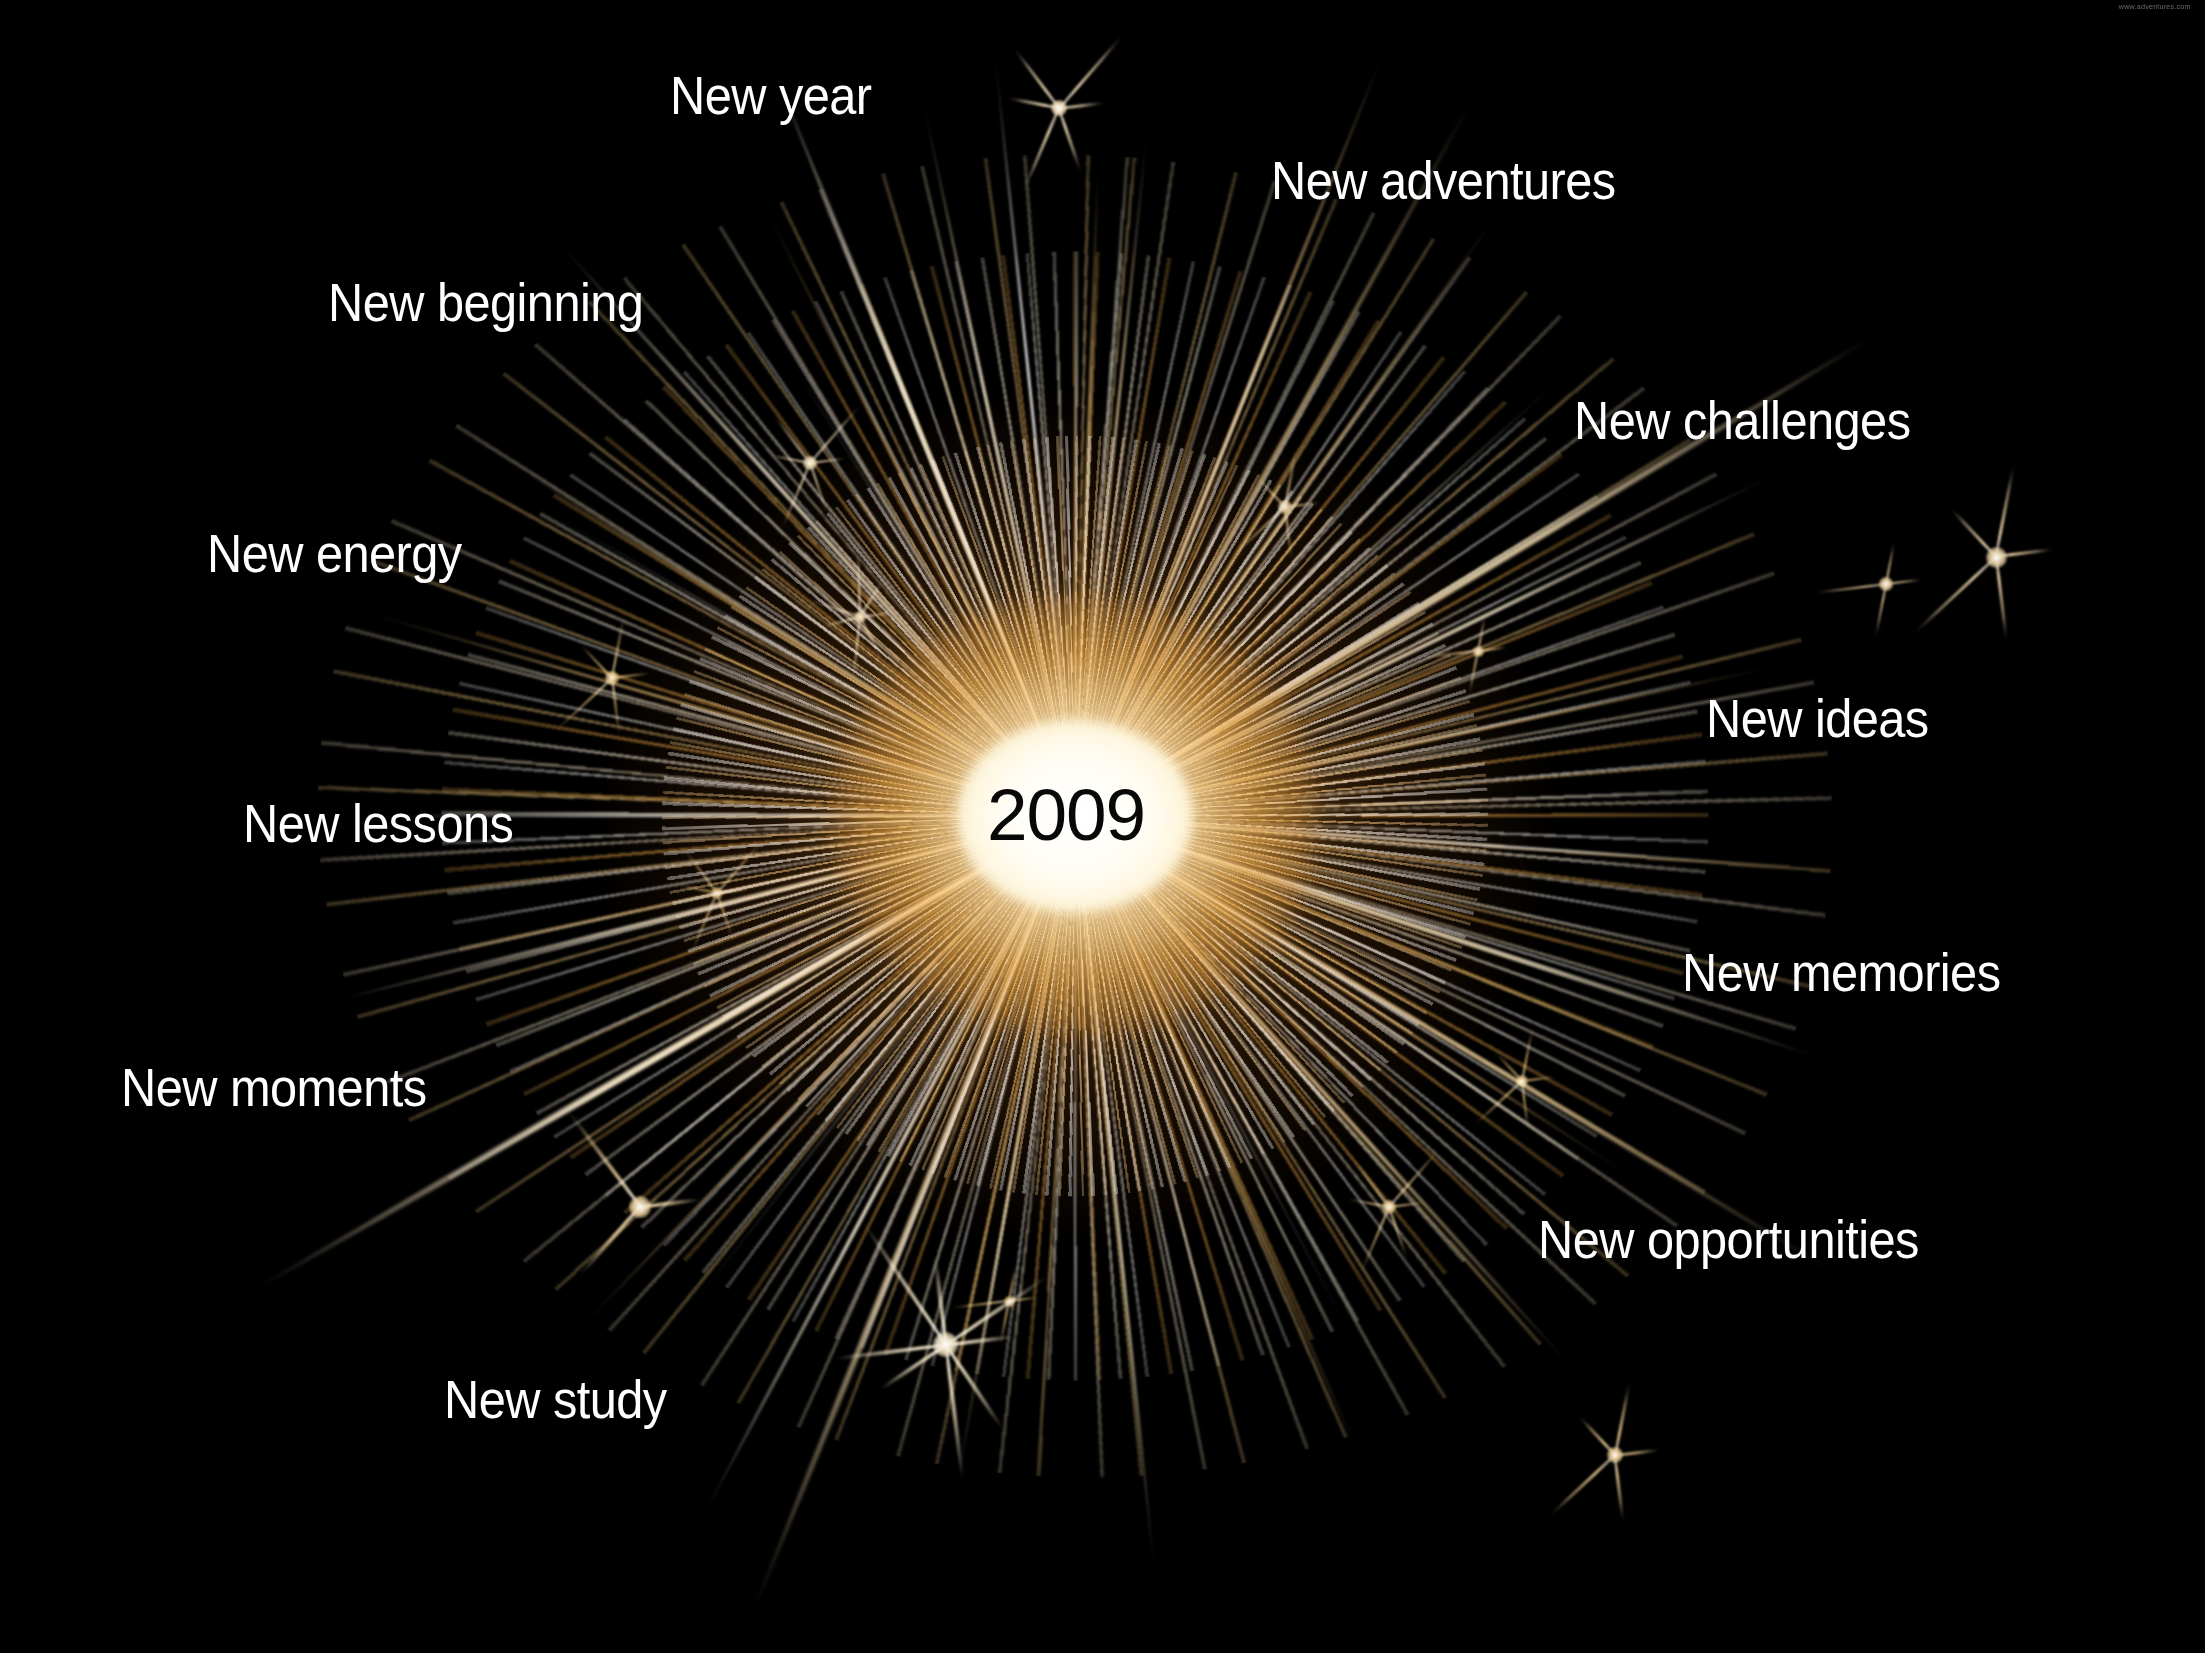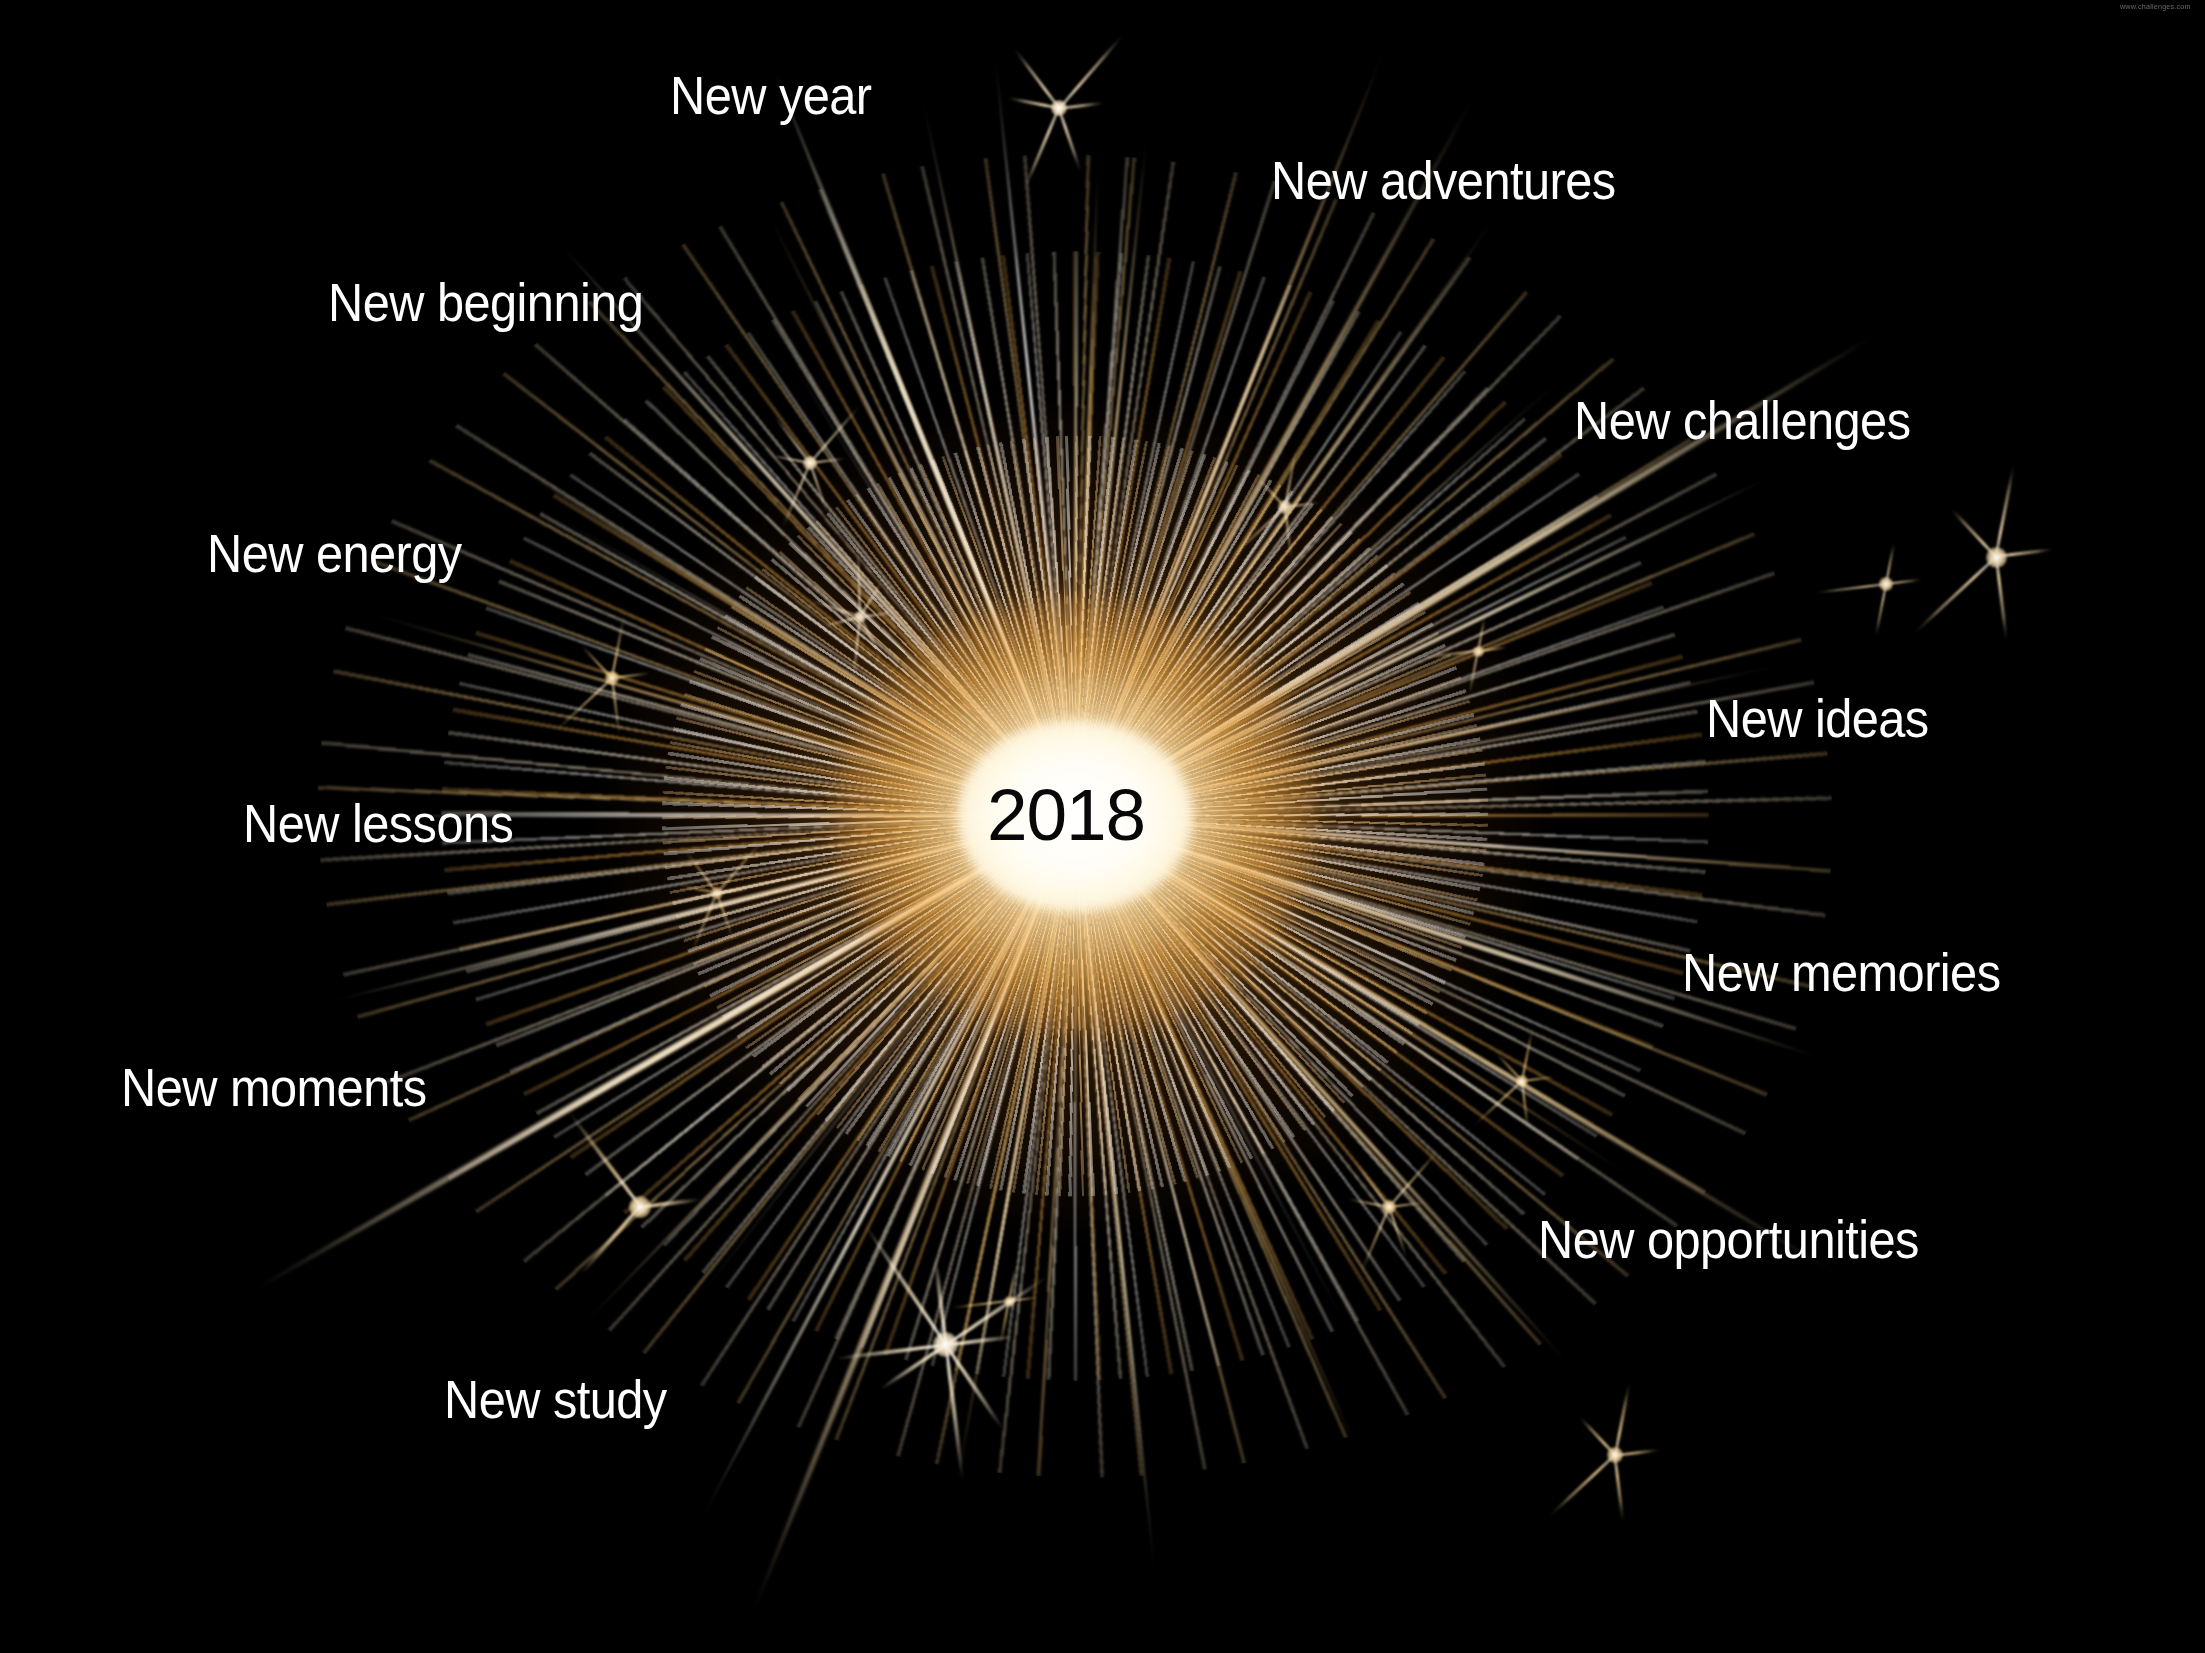--- a/index.html
+++ b/index.html
@@ -364,18 +364,18 @@
       <div class="label" style="left: 1574px; top: 394px; color: rgb(255, 255, 255);">New challenges</div>
       <div class="label" style="left: 207px; top: 527px; color: rgb(255, 255, 255);">New energy</div>
       <div class="label" style="left: 1706px; top: 692px; color: rgb(255, 255, 255);">New ideas</div>
       <div class="label" style="left: 243px; top: 797px; color: rgb(255, 255, 255);">New lessons</div>
       <div class="label" style="left: 1682px; top: 946px; color: rgb(255, 255, 255);">New memories</div>
       <div class="label" style="left: 121px; top: 1061px; color: rgb(255, 255, 255);">New moments</div>
       <div class="label" style="left: 1538px; top: 1213px; color: rgb(255, 255, 255);">New opportunities</div>
       <div class="label" style="left: 444px; top: 1373px; color: rgb(255, 255, 255);">New study</div>
     </div>
 
-  <div class="year" id="year-text" style="left: 987px; top: 778px; color: rgb(8, 8, 8);">2018</div>
-
-  <div class="watermark">www.challenges.com</div>
+  <div class="year" id="year-text" style="left: 987px; top: 778px; color: rgb(8, 8, 8);">2009</div>
+
+  <div class="watermark">www.adventures.com</div>
 
 </div>
 
 
 </body></html>

